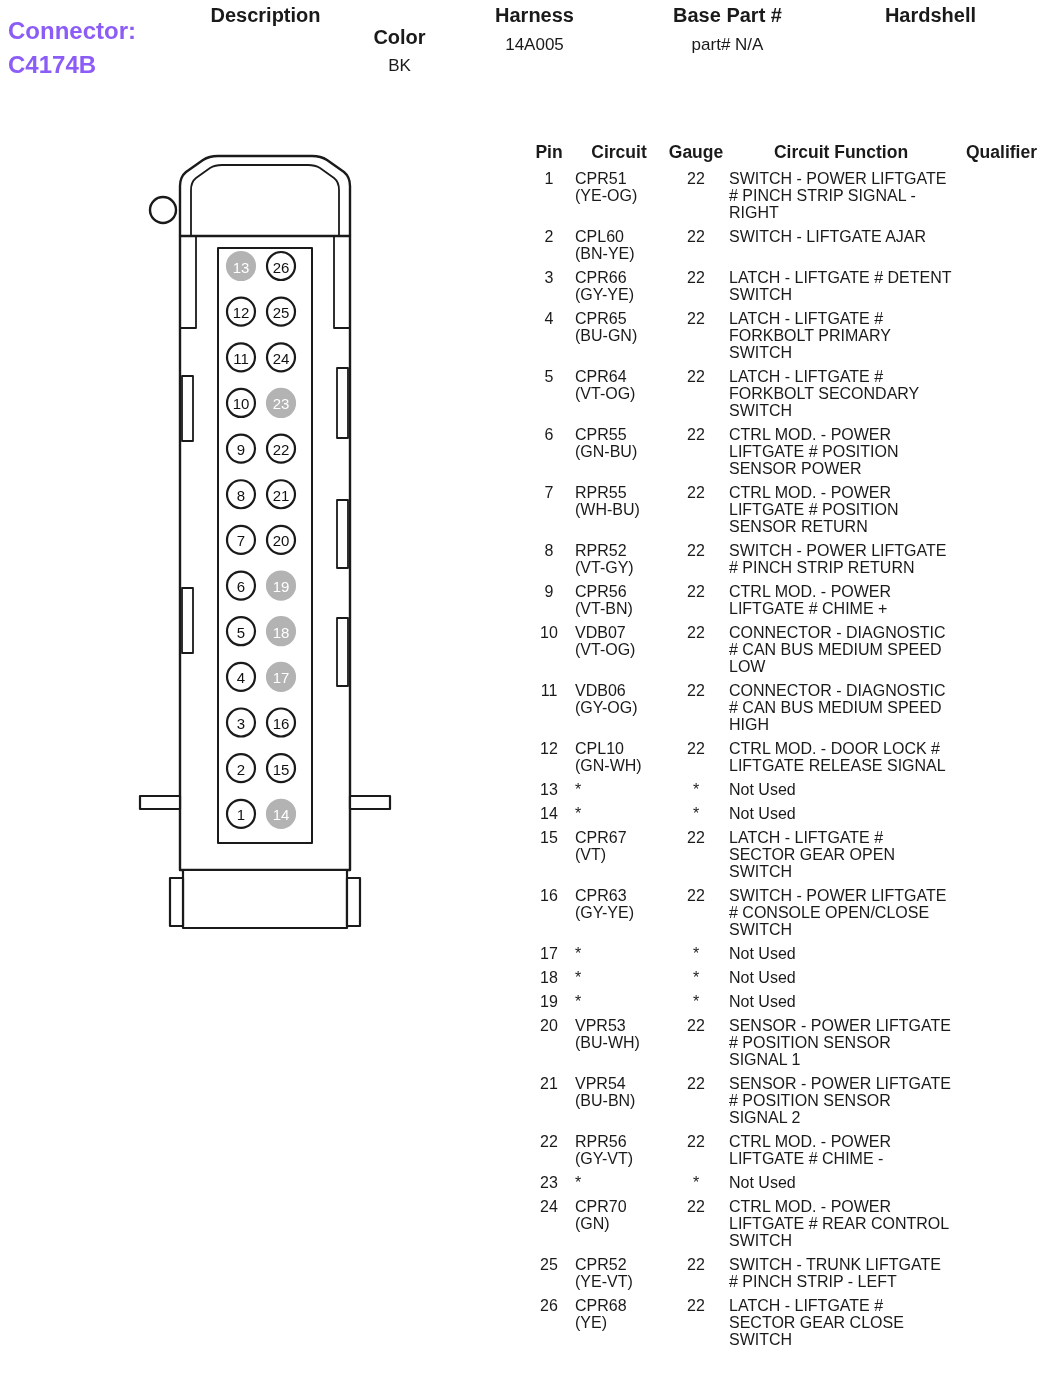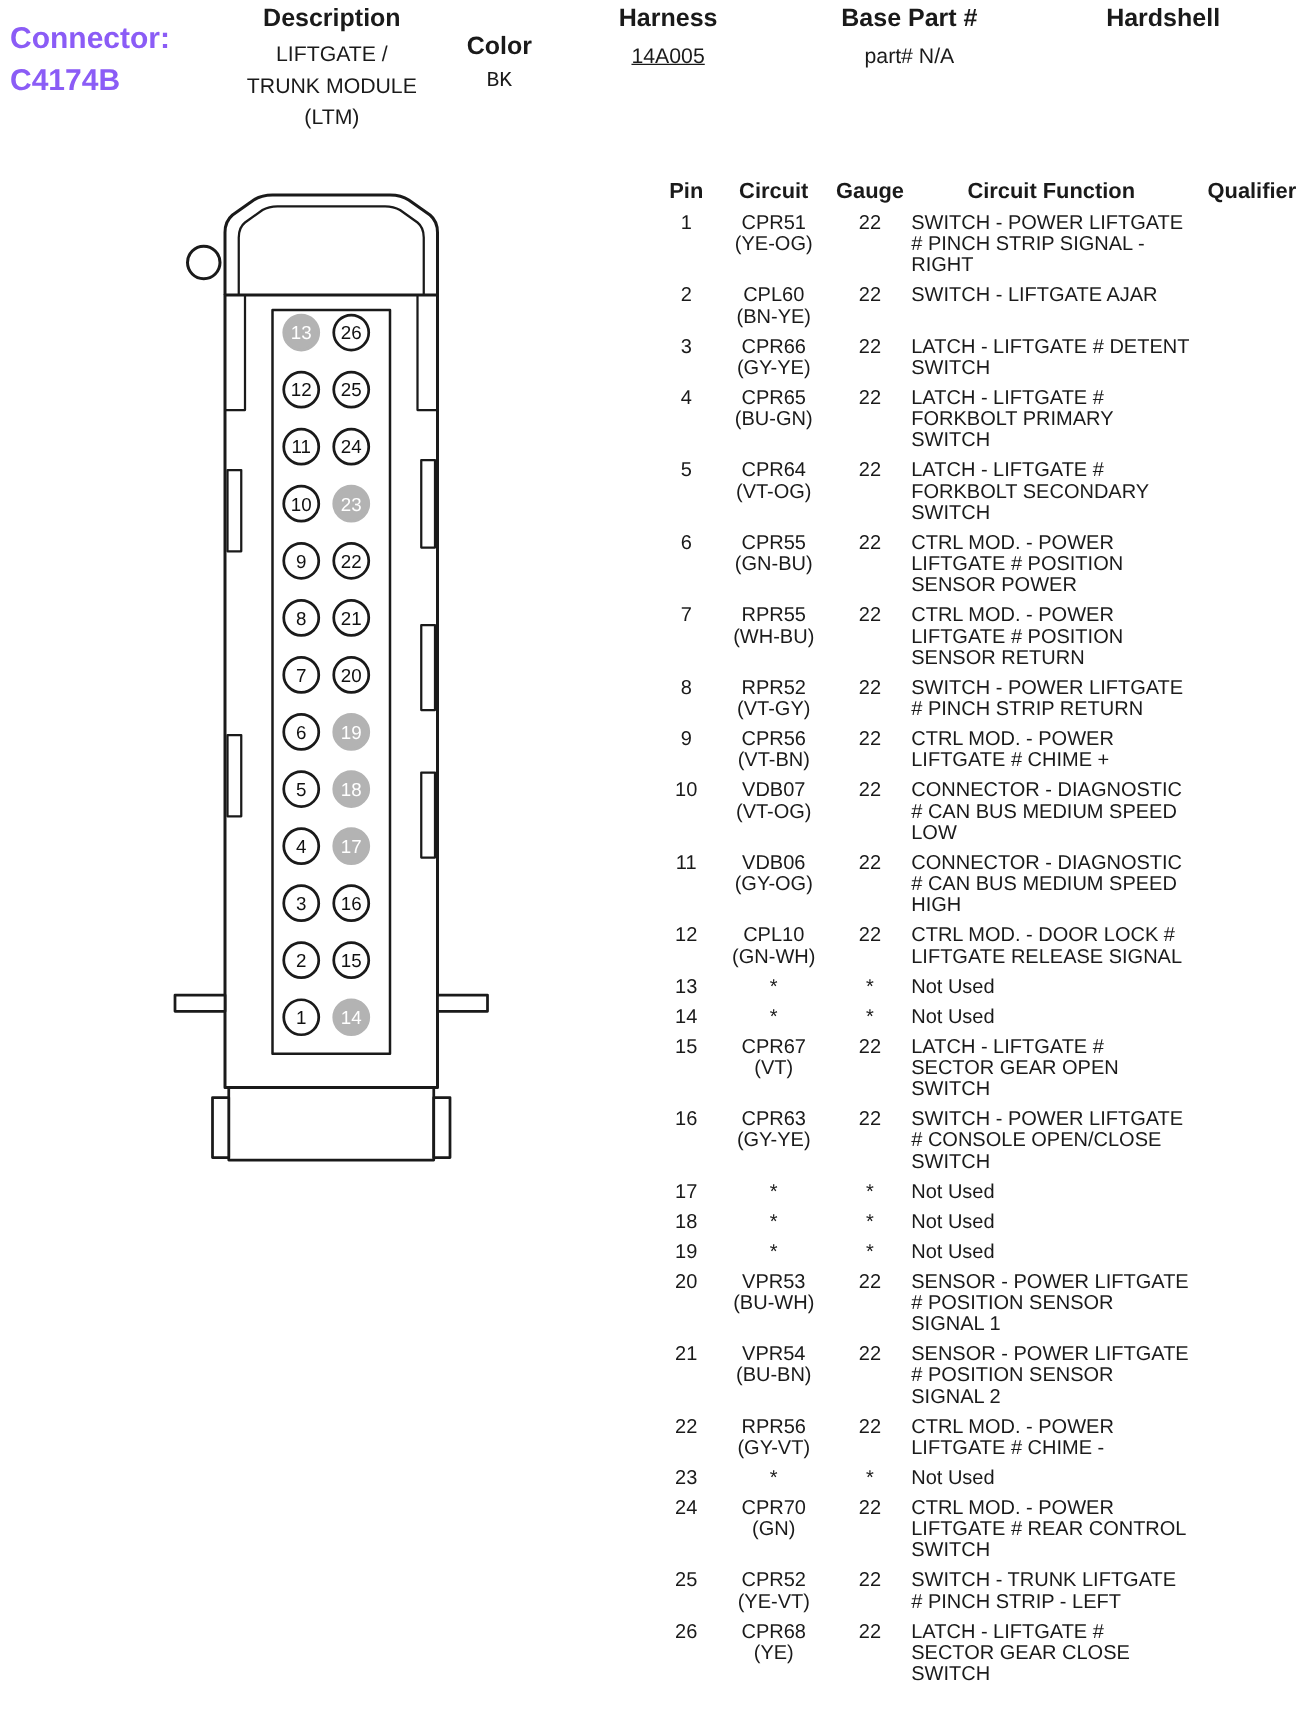--- a/index.html
+++ b/index.html
@@ -16,23 +16,23 @@
     position: absolute; left: 8px; top: 14px;
     font-size: 24px; font-weight: bold; line-height: 34px;
     color: #8b5cf6;
   }
   .hblock { position: absolute; text-align: center; }
   .hlabel { font-size: 20px; font-weight: bold; color: #1a1a1a; }
   .hvalue { font-size: 17px; color: #1a1a1a; }
   .desc      { left: 168px; top: 4px;  width: 195px; }
   .desc .hvalue { margin-top: 4px; line-height: 25px; }
   .colorblk  { left: 352px; top: 26px; width: 95px; text-align: center; }
-  .colorblk .hvalue { margin-top: 7px; font-family: Liberation Mono, monospace; }
+  .colorblk .hvalue { margin-top: 7px; }
   .harness   { left: 462px; top: 4px;  width: 145px; }
-  .harness .hvalue { margin-top: 8px; text-decoration: underline; }
+  .harness .hvalue { margin-top: 8px; }
   .basepart  { left: 645px; top: 4px;  width: 165px; }
   .basepart .hvalue { margin-top: 8px; }
   .hardshell { left: 868px; top: 4px;  width: 125px; }
   
   .connector {
     position: absolute; left: 135px; top: 148px;
     width: 260px; height: 790px;
   }
   
   table.pinout {
@@ -43,41 +43,36 @@
     font-size: 16px; line-height: 17px;
     color: #1a1a1a;
   }
   table.pinout th {
     font-size: 17.5px; font-weight: bold;
     padding: 0 0 5px 0; text-align: center;
     vertical-align: bottom; white-space: nowrap;
   }
   table.pinout td { vertical-align: top; padding: 4px 0 3px 0; }
   td.c-pin     { text-align: center; }
-  td.c-circuit { text-align: center; }
+  td.c-circuit { }
   td.c-gauge   { text-align: center; }
   td.c-func    { text-align: left; padding-right: 6px; }
   td.c-qual    { text-align: center; }
 </style>
 </head>
 <body>
 
 <header>
   <div class="conn-id">
     <div>Connector:</div>
     <div>C4174B</div>
   </div>
 
   <div class="hblock desc">
     <div class="hlabel">Description</div>
-    <div class="hvalue">
-      <div>LIFTGATE /</div>
-      <div>TRUNK MODULE</div>
-      <div>(LTM)</div>
-    </div>
   </div>
 
   <div class="hblock colorblk">
     <div class="hlabel">Color</div>
     <div class="hvalue">BK</div>
   </div>
 
   <div class="hblock harness">
     <div class="hlabel">Harness</div>
     <div class="hvalue">14A005</div>

